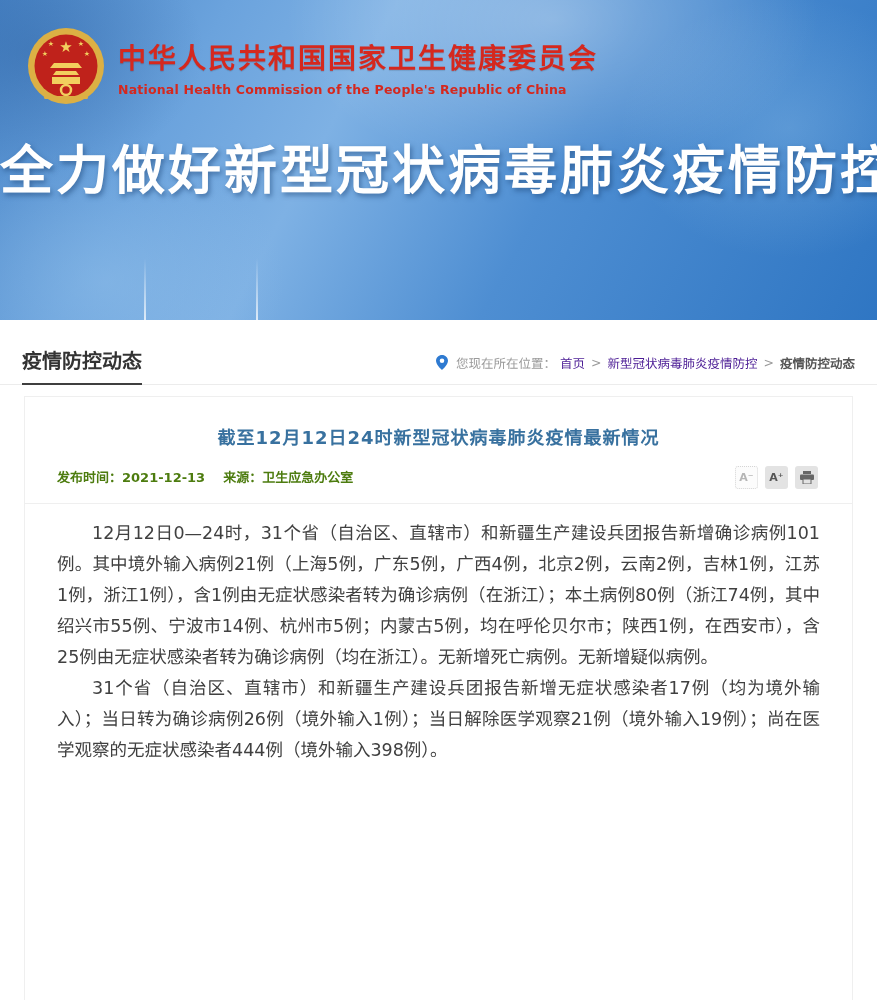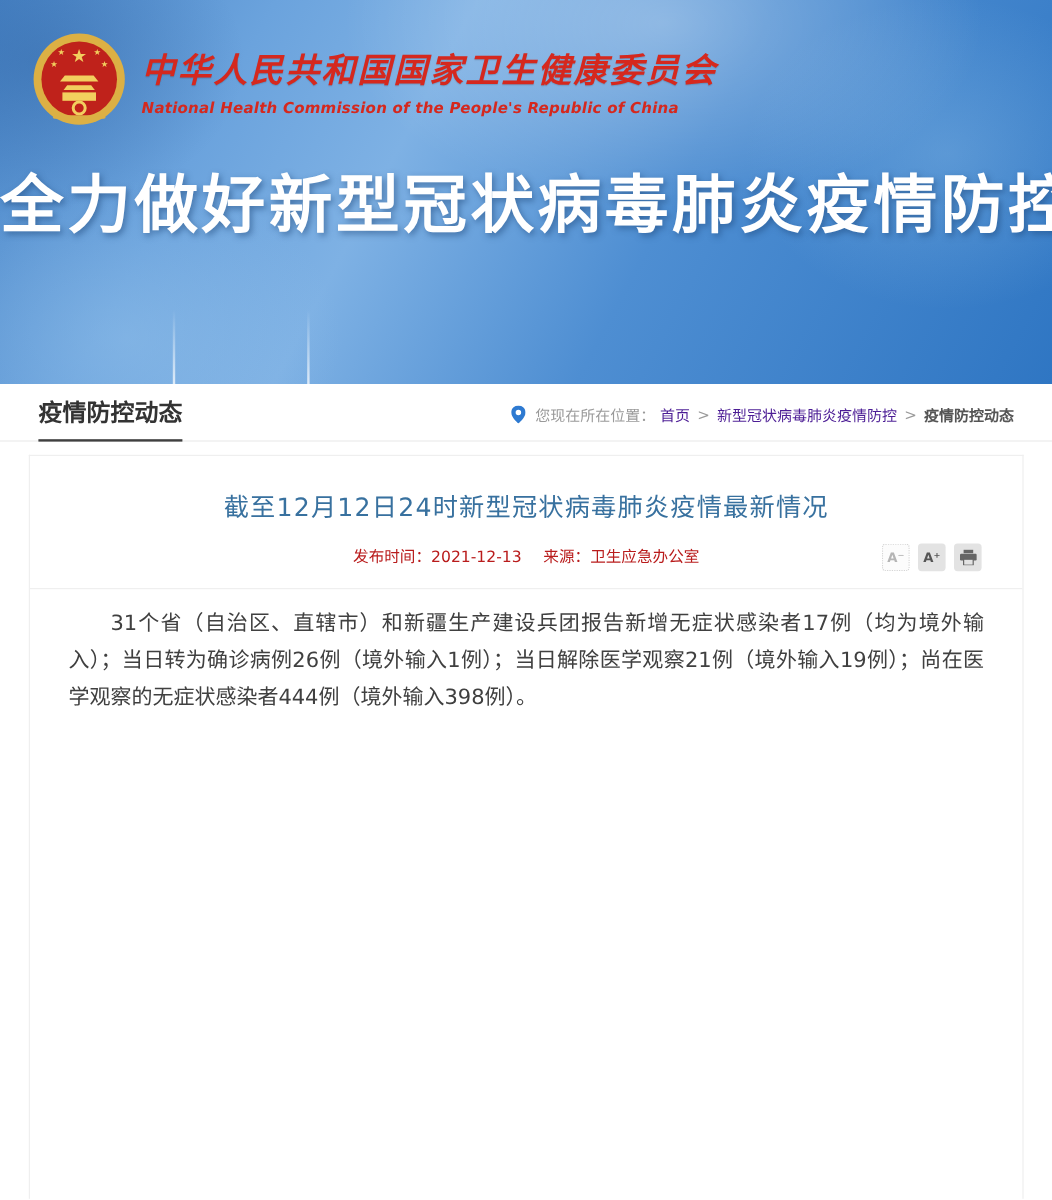--- a/index.html
+++ b/index.html
@@ -11,63 +11,63 @@
     position:relative; width:877px; height:320px; overflow:hidden;
     background:
       radial-gradient(ellipse 430px 250px at 63% 6%, rgba(255,255,255,.30), rgba(255,255,255,0) 62%),
       radial-gradient(ellipse 260px 190px at 4% 16%, rgba(36,86,150,.35), rgba(36,86,150,0) 65%),
       radial-gradient(ellipse 300px 220px at 12% 88%, rgba(150,195,235,.45), rgba(150,195,235,0) 60%),
       radial-gradient(ellipse 260px 200px at 90% 40%, rgba(160,205,240,.30), rgba(160,205,240,0) 65%),
       linear-gradient(118deg,#4a86c8 0%,#6ba3dd 22%,#7eb1e4 38%,#4e8ed2 62%,#2f76c3 100%);
   }
   .org{ position:absolute; left:26px; top:26px; display:flex; align-items:center; }
   .emblem{ width:80px; height:80px; flex:0 0 80px; }
-  .org-names{ margin-left:12px;font-style:italic; }
+  .org-names{ margin-left:12px; }
   .org-zh{ color:#d5281e; font-size:28px; font-weight:700; letter-spacing:2px;
            text-shadow:0 1px 1px rgba(0,0,0,.15); }
   .org-en{ color:#d5281e; font-size:12.5px; font-weight:700; margin-top:6px; letter-spacing:.2px; }
   .banner-title{
     position:absolute; left:0; right:0; top:128px; text-align:center;
     color:#fff; font-size:53px; font-weight:700; letter-spacing:3px;
     text-shadow:2px 3px 5px rgba(25,65,115,.5);
     white-space:nowrap;
   }
   .vline{ position:absolute; bottom:0; width:2px; height:62px;
           background:linear-gradient(to top, rgba(255,255,255,.75), rgba(255,255,255,0)); }
   .vline-1{ left:144px; }
   .vline-2{ left:256px; }
 
   
   .section-bar{
-    margin-top:8px; padding:0 32px; display:flex; align-items:flex-end;
+    margin-top:25px; padding:0 22px; display:flex; align-items:flex-end;
     border-bottom:1px solid #ececec;
   }
   .section-title{
     font-size:20px; font-weight:700; color:#333;
     padding-bottom:9px; border-bottom:2px solid #3f3f3f; margin-bottom:-1px;
     cursor:pointer;
   }
   .breadcrumb{ margin-left:auto; padding-bottom:12px; font-size:12.5px; color:#9a9a9a;
                display:flex; align-items:center; gap:4px; }
   .pin{ width:12px; height:15px; margin-right:4px; }
   .breadcrumb a{ color:#4c1d95; text-decoration:none; cursor:pointer; }
   .breadcrumb .sep{ color:#9a9a9a; margin:0 2px; }
   .breadcrumb .current{ color:#555; font-weight:700; }
 
   
   .content-box{
     margin:11px 24px 0; border:1px solid #efefef; border-bottom:none;
     padding:20px 32px 40px; min-height:620px; background:#fff;
   }
   .article-title{
-    text-align:center; color:#38719f; font-size:21px; font-weight:400;
+    text-align:center; color:#38719f; font-size:18px; font-weight:700;
     letter-spacing:1px; margin:6px 0 16px;
   }
   .meta-row{ position:relative; height:26px; }
-  .meta{ text-align:center; color:#b91c1c; font-size:13px; line-height:26px; }
+  .meta{ color:#4d7c0f; font-size:13px; line-height:26px;font-weight:bold; }
   .meta-gap{ display:inline-block; width:18px; }
   .tools{ position:absolute; right:2px; top:1px; display:flex; gap:7px; }
   .tool{
     width:23px; height:23px; border-radius:3px; border:none;
     background:#e3e3e3; color:#555; font-size:11px; font-weight:700;
     display:flex; align-items:center; justify-content:center; cursor:pointer;
     font-family:"DejaVu Sans","Liberation Sans",sans-serif;
   }
   .tool-light{ background:#fcfcfc; border:1px dotted #d5d5d5; color:#b5b5b5; }
   .tool svg{ width:14px; height:13px; }
@@ -137,16 +137,17 @@
           <rect x="0" y="3.5" width="14" height="5.5" rx="1" fill="#666"></rect>
           <rect x="3" y="8" width="8" height="5" fill="#e3e3e3" stroke="#666" stroke-width="1"></rect>
         </svg>
       </button>
     </div>
   </div>
 
   <hr class="meta-divider">
 
   <div class="article-body">
+    <p>12月12日0—24时，31个省（自治区、直辖市）和新疆生产建设兵团报告新增确诊病例101例。其中境外输入病例21例（上海5例，广东5例，广西4例，北京2例，云南2例，吉林1例，江苏1例，浙江1例），含1例由无症状感染者转为确诊病例（在浙江）；本土病例80例（浙江74例，其中绍兴市55例、宁波市14例、杭州市5例；内蒙古5例，均在呼伦贝尔市；陕西1例，在西安市），含25例由无症状感染者转为确诊病例（均在浙江）。无新增死亡病例。无新增疑似病例。</p>
     <p>31个省（自治区、直辖市）和新疆生产建设兵团报告新增无症状感染者17例（均为境外输入）；当日转为确诊病例26例（境外输入1例）；当日解除医学观察21例（境外输入19例）；尚在医学观察的无症状感染者444例（境外输入398例）。</p>
 
   </div>
 </main>
 
 </body></html>

